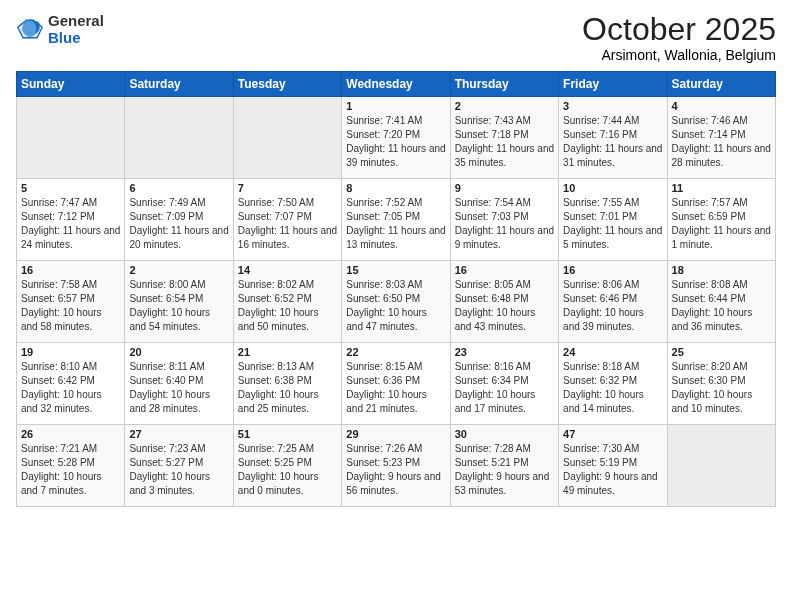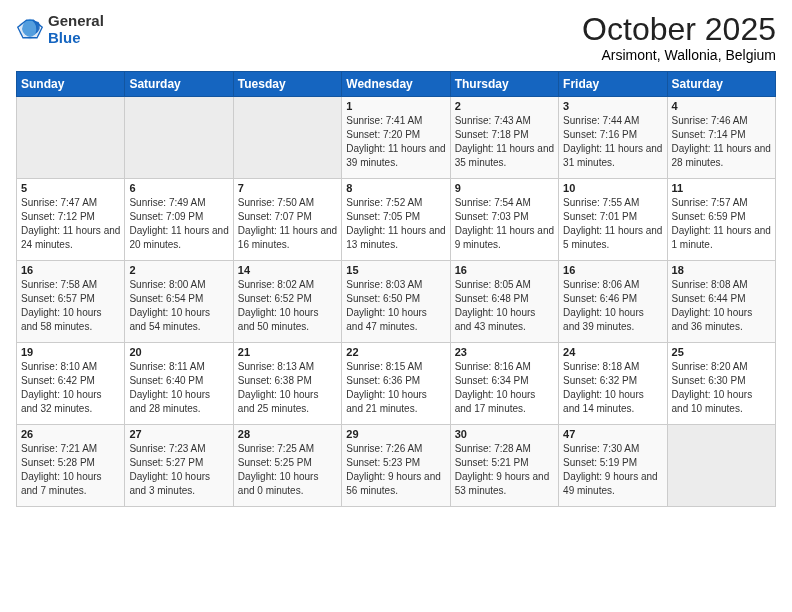--- a/index.html
+++ b/index.html
@@ -237,21 +237,21 @@
         <tr>
           <td>
             <span class="day-num">26</span>
             <div class="cell-info">Sunrise: 7:21 AM<br>Sunset: 5:28 PM<br>Daylight: 10 hours and 7 minutes.</div>
           </td>
           <td>
             <span class="day-num">27</span>
             <div class="cell-info">Sunrise: 7:23 AM<br>Sunset: 5:27 PM<br>Daylight: 10 hours and 3 minutes.</div>
           </td>
           <td>
-            <span class="day-num">28</span>
+            <span class="day-num">51</span>
             <div class="cell-info">Sunrise: 7:25 AM<br>Sunset: 5:25 PM<br>Daylight: 10 hours and 0 minutes.</div>
           </td>
           <td>
             <span class="day-num">29</span>
             <div class="cell-info">Sunrise: 7:26 AM<br>Sunset: 5:23 PM<br>Daylight: 9 hours and 56 minutes.</div>
           </td>
           <td>
             <span class="day-num">30</span>
             <div class="cell-info">Sunrise: 7:28 AM<br>Sunset: 5:21 PM<br>Daylight: 9 hours and 53 minutes.</div>
           </td>

